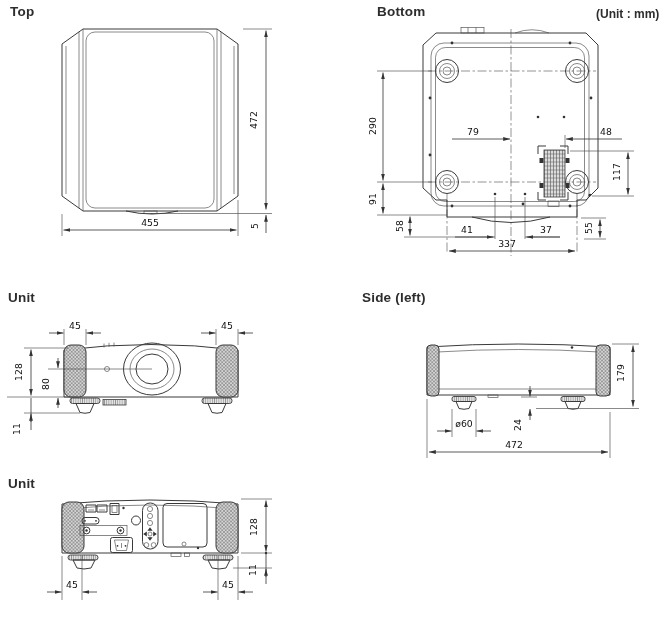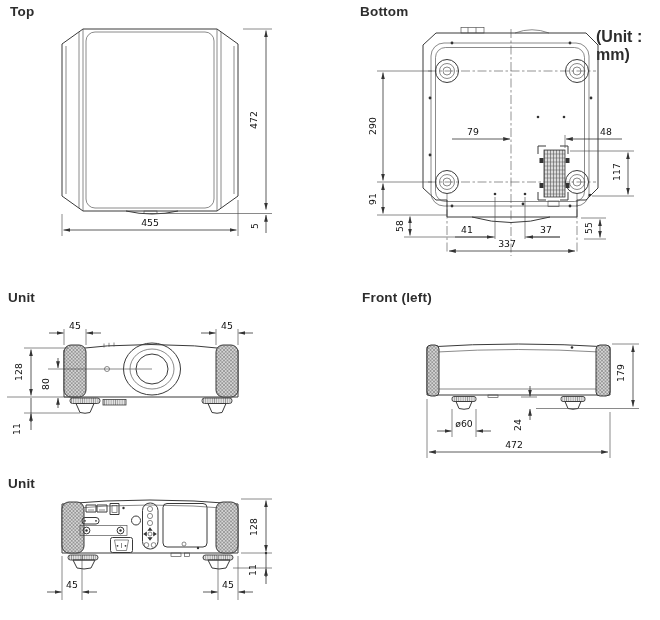--- a/index.html
+++ b/index.html
@@ -1,38 +1,38 @@
 <!DOCTYPE html>
 <html><head>
 <meta charset="utf-8">
 <style>
   html,body{margin:0;padding:0;background:#fff;}
   #root{position:relative;width:660px;height:620px;background:#fff;overflow:hidden;
         font-family:"Liberation Sans",sans-serif;}
   .vtitle{position:absolute;font-weight:bold;font-size:13.5px;color:#2d2d2d;letter-spacing:.2px;}
-  .unit{position:absolute;font-weight:bold;font-size:16px;color:#2d2d2d;margin-top:21px;}
+  .unit{position:absolute;font-weight:bold;font-size:12px;color:#2d2d2d;}
   svg{position:absolute;left:0;top:0;}
   .o{fill:none;stroke:#3a3a3a;stroke-width:1;stroke-linejoin:round;}
   .t{fill:none;stroke:#4a4a4a;stroke-width:.65;}
   .dim{fill:none;stroke:#333;stroke-width:.8;}
   .ext{fill:none;stroke:#4a4a4a;stroke-width:.65;}
   .cl{fill:none;stroke:#4a4a4a;stroke-width:.6;stroke-dasharray:9 2.5 2.5 2.5;}
   .dot{fill:#333;stroke:none;}
   text.d{font-family:"DejaVu Sans",sans-serif;font-size:9.3px;fill:#111;text-anchor:middle;}
 </style>
 </head>
 <body>
 
 <div id="root">
 
   <div class="vtitle" style="left:10px;top:4px">Top</div>
-  <div class="vtitle" style="left:360px;top:4px">Bottom</div>
+  <div class="vtitle" style="left:377px;top:4px">Bottom</div>
   <div class="unit" style="left:596px;top:7px">(Unit : mm)</div>
   <div class="vtitle" style="left:8px;top:290px">Unit</div>
-  <div class="vtitle" style="left:362px;top:290px">Front (left)</div>
+  <div class="vtitle" style="left:362px;top:290px">Side (left)</div>
   <div class="vtitle" style="left:8px;top:476px">Unit</div>
 
   <svg width="660" height="620" viewBox="0 0 660 620">
     <defs>
       <marker id="ma" markerWidth="9" markerHeight="6" refX="8.5" refY="3" orient="auto-start-reverse">
         <path d="M0,0.6 L8.5,3 L0,5.4 Z" fill="#333"></path>
       </marker>
       <pattern id="knurl" patternUnits="userSpaceOnUse" width="3.5" height="3.5">
         <rect width="3.5" height="3.5" fill="#d6d6d6"></rect>
         <path d="M0,0 L3.5,3.5 M3.5,0 L0,3.5" stroke="#666" stroke-width="0.5"></path>

